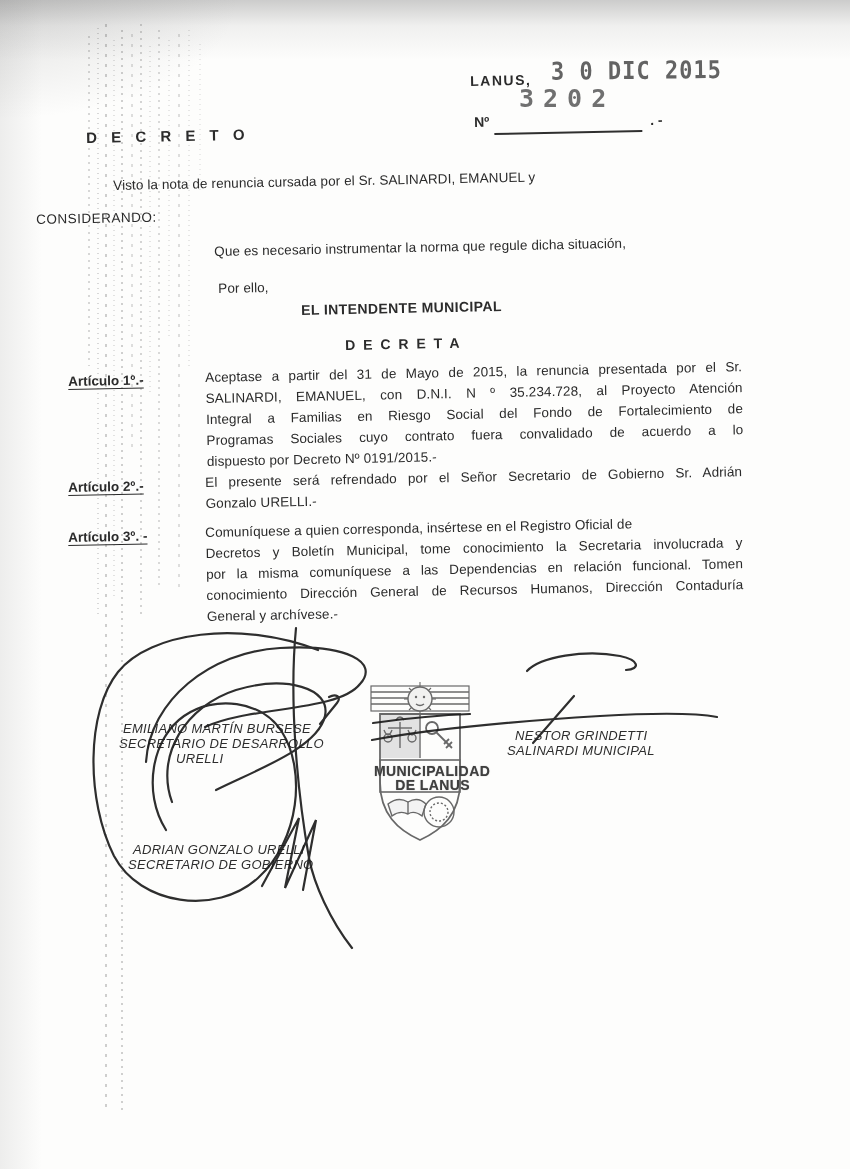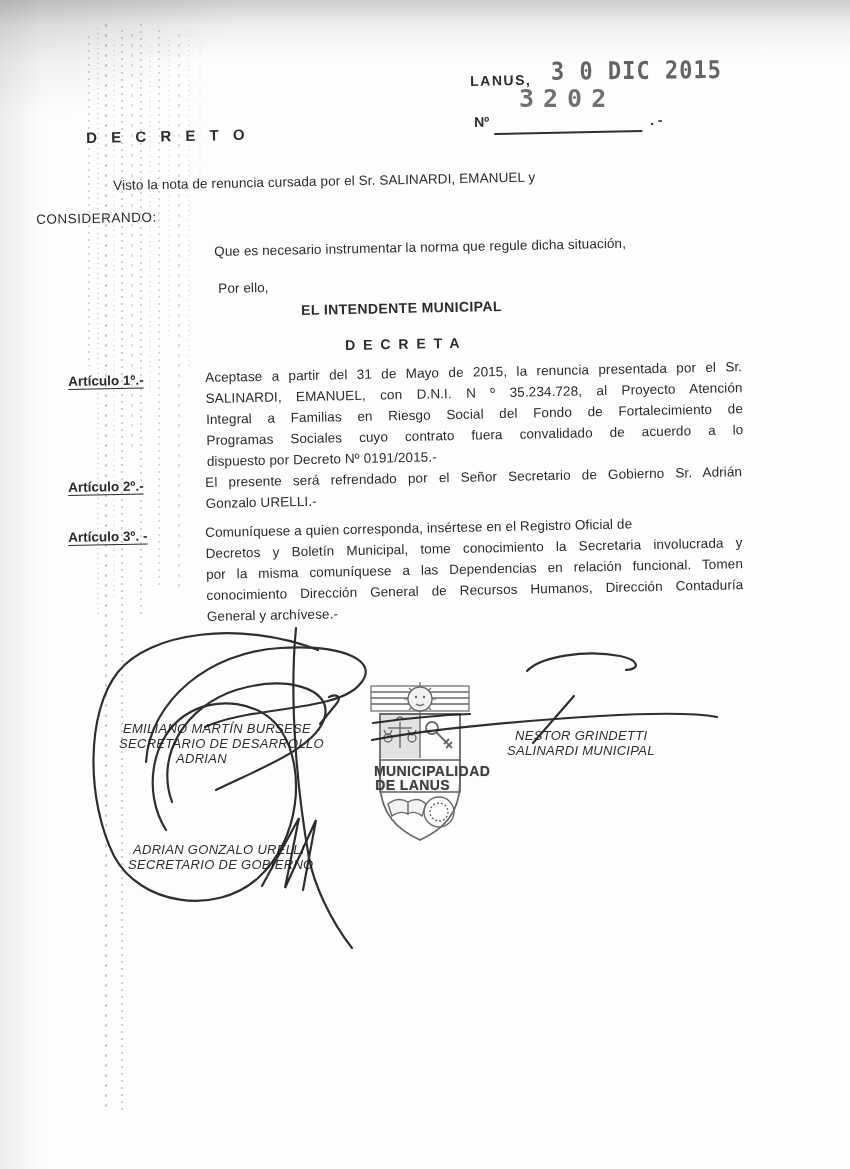--- a/index.html
+++ b/index.html
@@ -167,25 +167,25 @@
         <line x1="42" y1="124" x2="42" y2="136"></line>
       </g>
 
       <g>
         <circle cx="73" cy="134" r="15"></circle>
         <circle cx="73" cy="134" r="9" stroke-dasharray="2 2"></circle>
       </g>
     </g>
   </svg>
   <div class="abs seal-band" style="left:374px;top:765px">MUNICIPALIDAD</div>
-  <div class="abs seal-band" style="left:358px;top:779px">DE LANUS</div>
+  <div class="abs seal-band" style="left:378px;top:779px">DE LANUS</div>
 
   <div class="sig abs" style="left:123px;top:721px">EMILIANO MARTÍN BURSESE</div>
   <div class="sig abs" style="left:119px;top:736px">SECRETARIO DE DESARROLLO</div>
-  <div class="sig abs" style="left:176px;top:751px">ADRIAN</div>
+  <div class="sig abs" style="left:176px;top:751px">URELLI</div>
 
   <div class="sig abs" style="left:133px;top:842px">ADRIAN GONZALO URELLI</div>
   <div class="sig abs" style="left:128px;top:857px">SECRETARIO DE GOBIERNO</div>
 
   <div class="sig abs" style="left:515px;top:728px">NESTOR GRINDETTI</div>
   <div class="sig abs" style="left:507px;top:743px">SALINARDI MUNICIPAL</div>
 
   <svg width="850" height="1169" viewBox="0 0 850 1169">
     <g stroke="#1d1d1d" fill="none" stroke-width="2.2" stroke-linecap="round" opacity=".92">
 

